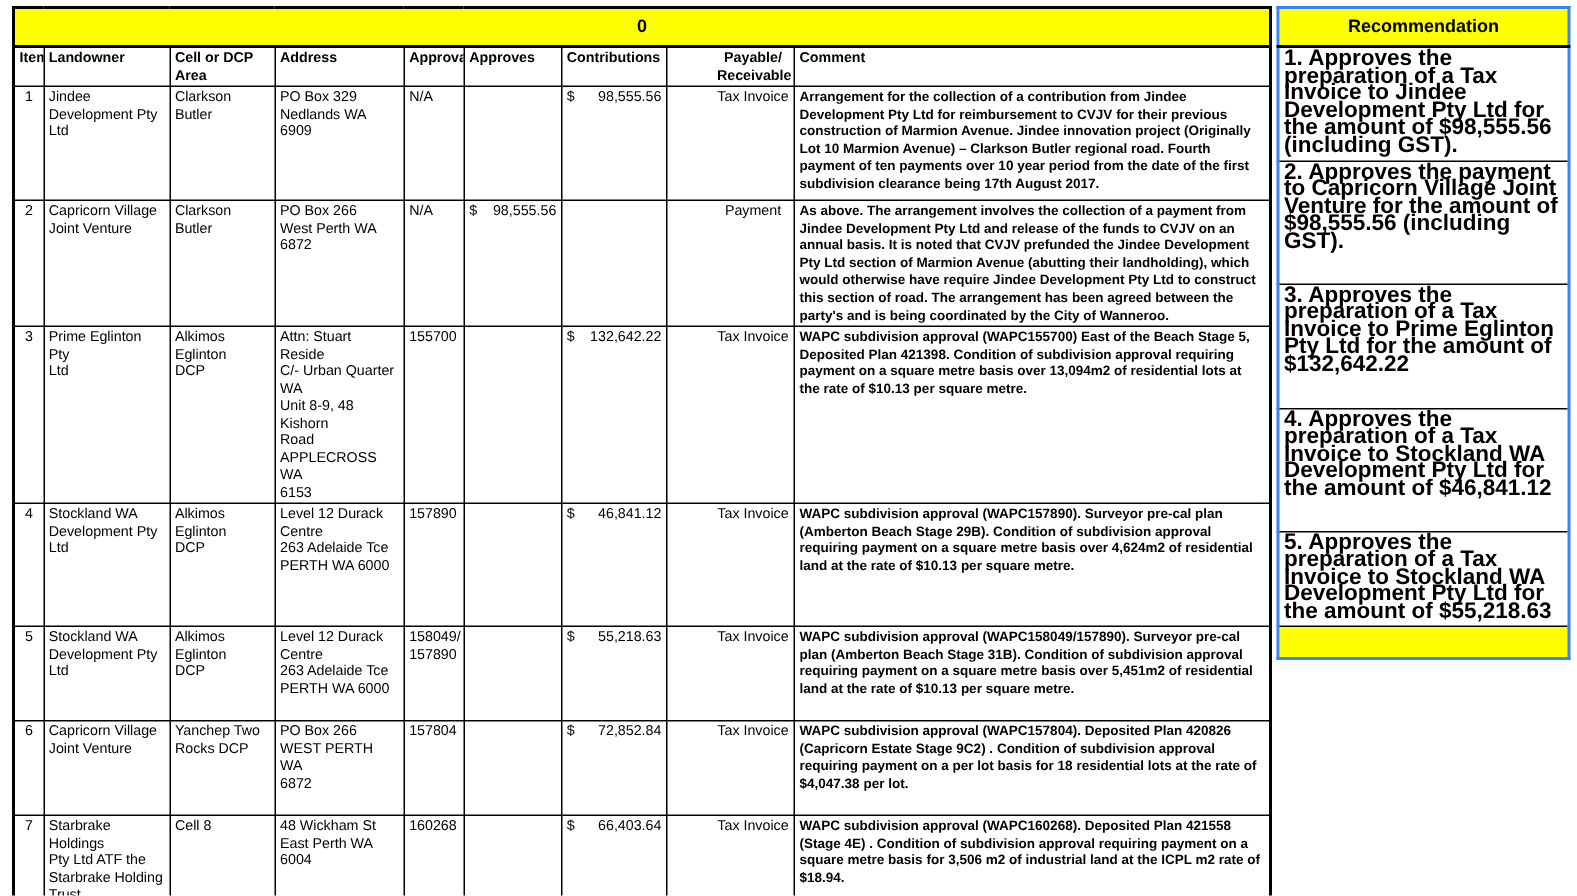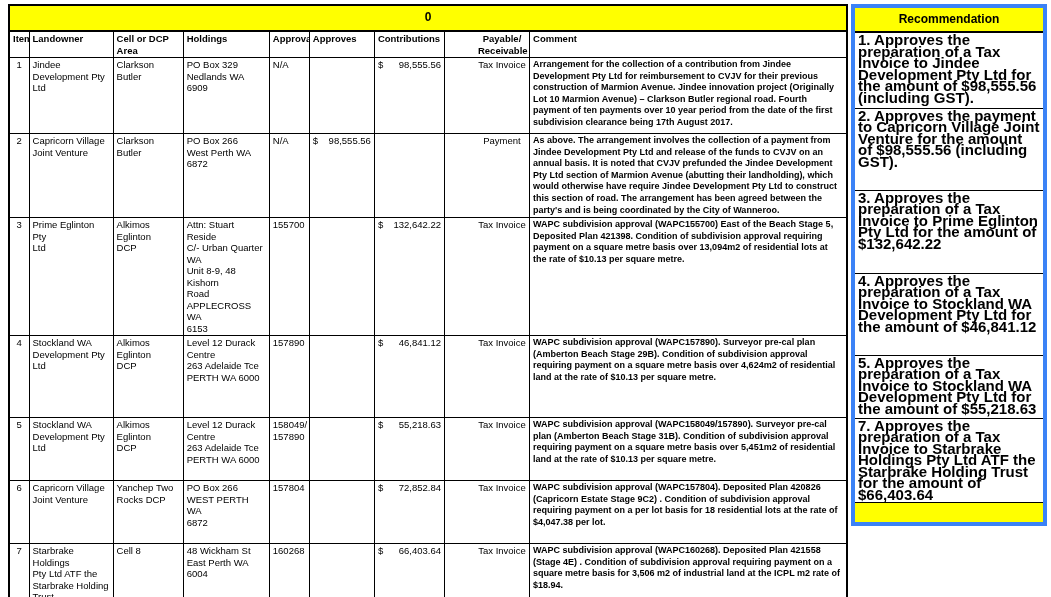--- a/index.html
+++ b/index.html
@@ -5,21 +5,21 @@
   * { margin: 0; padding: 0; box-sizing: border-box; }
   html, body { background: #ffffff; }
   body {
     width: 1051px; height: 597px; overflow: hidden;
     font-family: "Liberation Sans", sans-serif;
     color: #000000;
   }
   .sheet { padding: 4px 0 0 8px; display: flex; align-items: flex-start; }
   table { border-collapse: collapse; table-layout: fixed; }
   table.tleft  { width: 840px; border: 2px solid #000; }
-  table.tright { width: 196px; border: 4px solid #3b82f6; margin-left: 3px; }
+  table.tright { width: 196px; border: 2px solid #3b82f6; margin-left: 3px; }
   td {
     border: 1px solid #000;
     vertical-align: top;
     padding: 1px 3px 1px 3px;
     font-size: 9.5px;
     line-height: 11.5px;
     white-space: pre-line;
     overflow: hidden;
   }
   
@@ -74,21 +74,21 @@
     </colgroup>
     <tbody>
         <tr class="hb">
       <td colspan="9">0</td>
     </tr>
     <tr class="hh">
       <td>Item</td>
       <td>Landowner</td>
       <td>Cell or DCP
 Area</td>
-      <td>Holdings</td>
+      <td>Address</td>
       <td>Approval</td>
       <td>Approves</td>
       <td>Contributions</td>
       <td class="pay">Payable/
 Receivable</td>
       <td>Comment</td>
     </tr>
 
     <tr class="h1">
       <td class="item">1</td>
@@ -228,22 +228,19 @@
         </tr>
     <tr class="h3">
           <td class="rec">3. Approves the preparation of a Tax Invoice to Prime Eglinton Pty Ltd for the amount of $132,642.22</td>
         </tr>
     <tr class="h4">
           <td class="rec">4. Approves the preparation of a Tax Invoice to Stockland WA Development Pty Ltd for the amount of $46,841.12</td>
         </tr>
     <tr class="h5">
           <td class="rec">5. Approves the preparation of a Tax Invoice to Stockland WA Development Pty Ltd for the amount of $55,218.63</td>
         </tr>
-    <tr class="h7">
-          <td class="rec">7. Approves the preparation of a Tax Invoice to Starbrake Holdings Pty Ltd ATF the Starbrake Holding Trust for the amount of $66,403.64</td>
-        </tr>
     <tr class="hn">
           <td></td>
         </tr>
   </tbody>
     </table>
 
 </div>
 
 </body></html>

